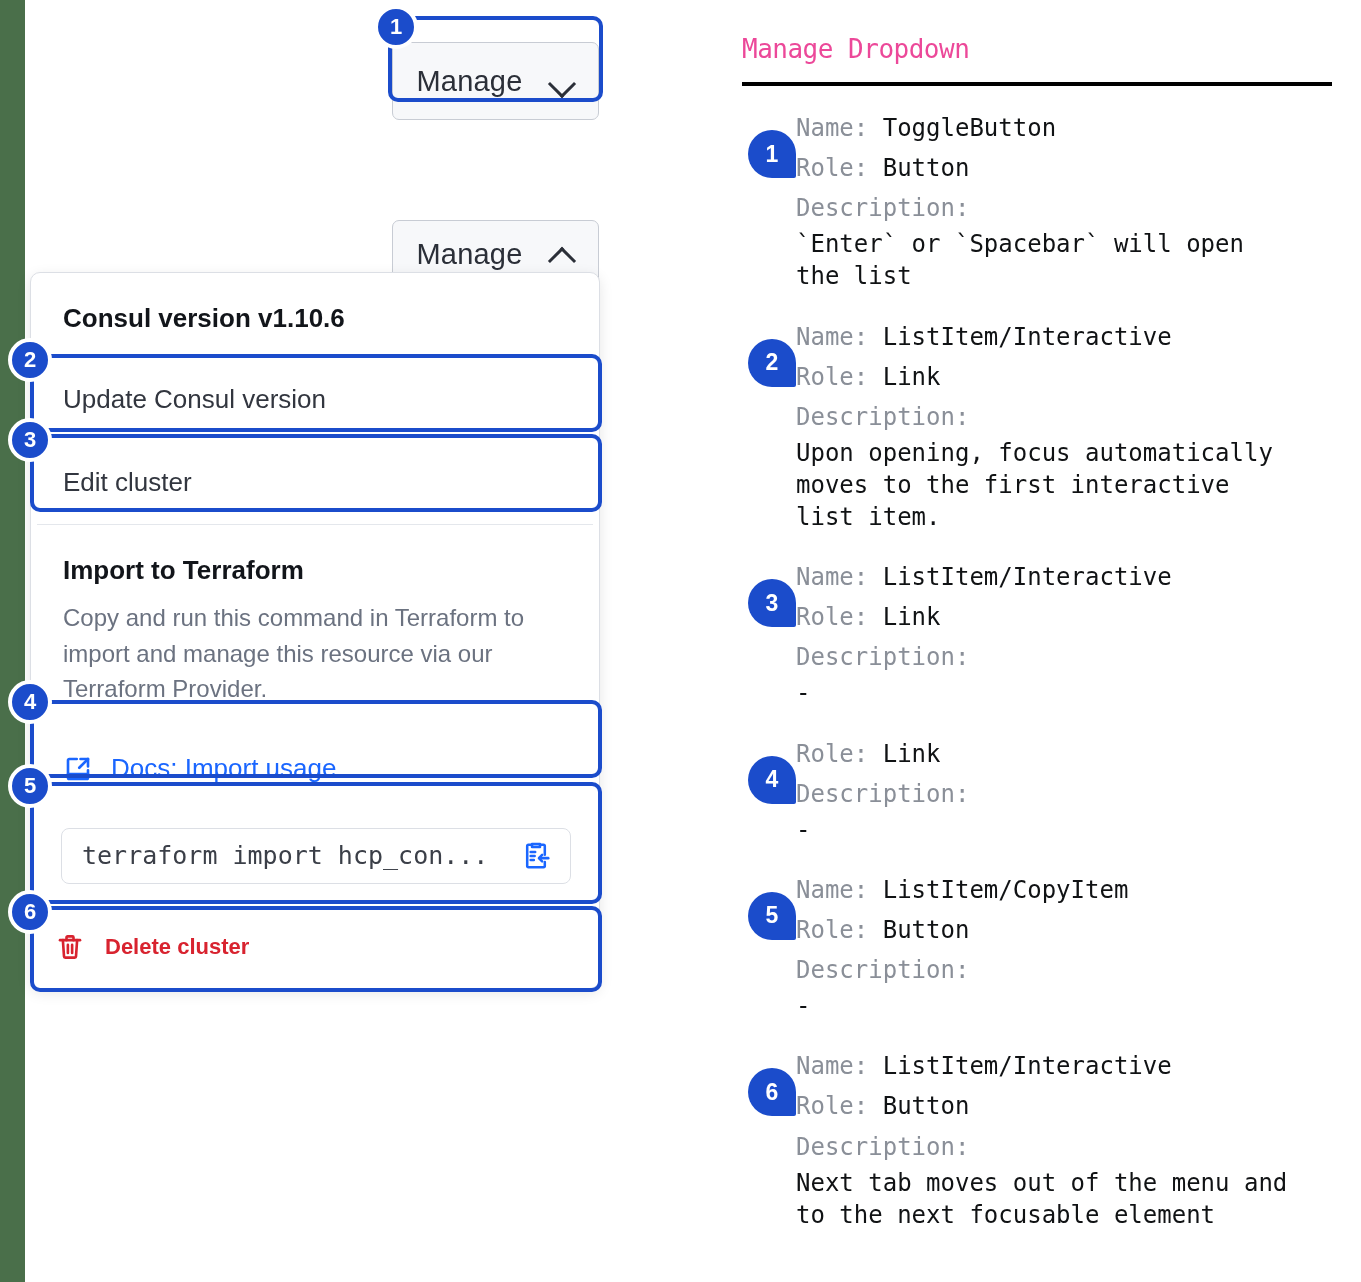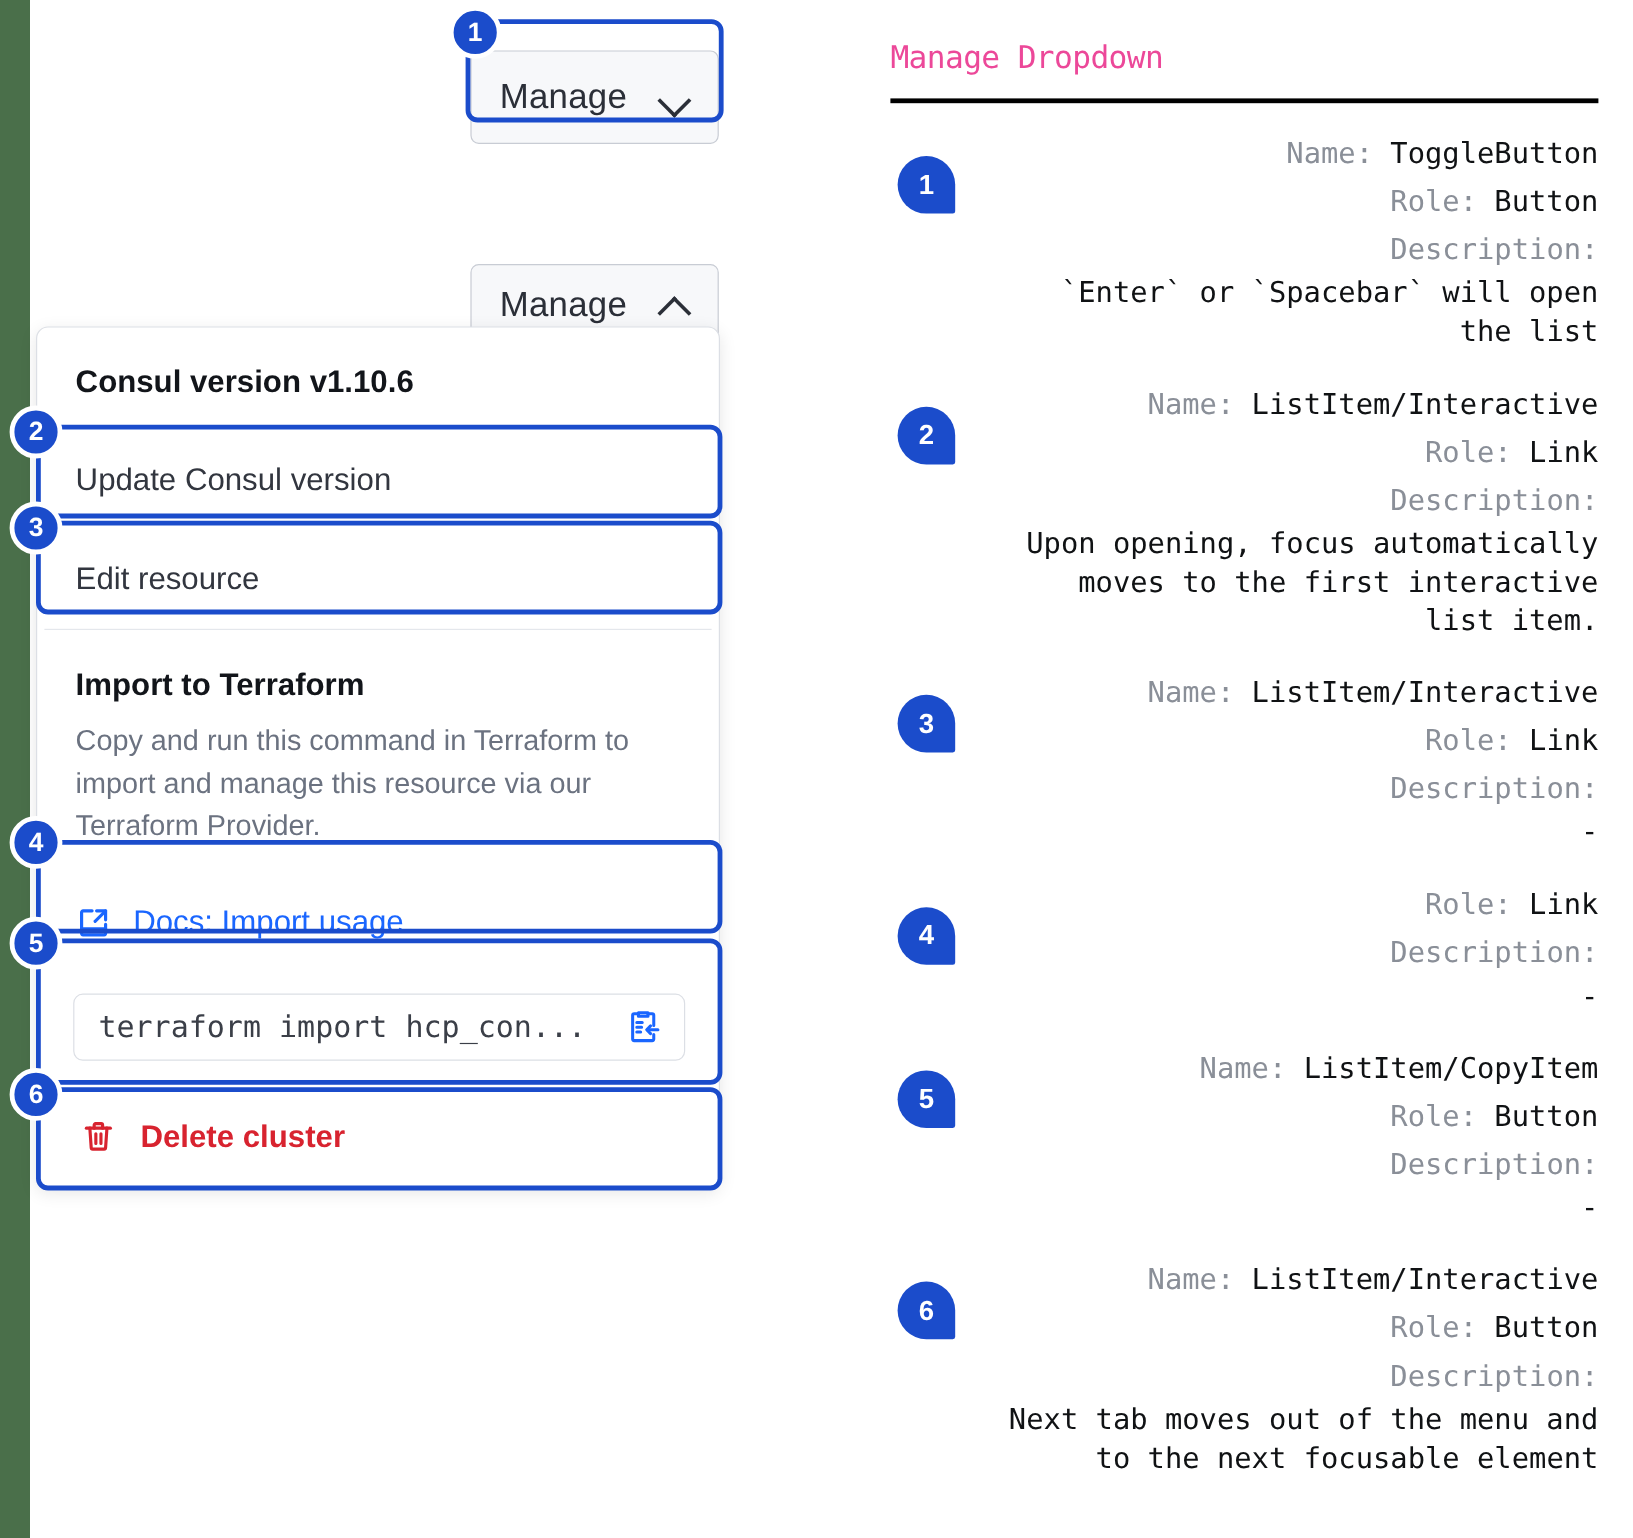--- a/index.html
+++ b/index.html
@@ -147,22 +147,22 @@
     background: #ffffff;
   }
   .copy-field .cmd {
     font-family: "DejaVu Sans Mono", monospace;
     font-size: 25px;
     color: #3b3f48;
     white-space: nowrap;
   }
 
   .dd-delete {
-    padding: 24px 30px 26px 36px;
-    font-size: 26px;
+    padding: 24px 30px 26px 24px;
+    font-size: 22px;
     color: #d8232f;
     font-weight: 700;
     display: flex;
     align-items: center;
     gap: 20px;
   }
 
   svg.ic { display: block; }
 
   
@@ -198,21 +198,20 @@
     display: flex;
     align-items: center;
     justify-content: center;
     border-radius: 24px 24px 2px 24px;
     margin-top: 22px;
     margin-left: 6px;
     font-family: "Liberation Sans", sans-serif;
   }
   .spec-body {
     flex: 1 1 auto;
-    text-align: right;
   }
   .spec-line {
     font-size: 24px;
     line-height: 1.67;
     color: #101214;
     white-space: pre-wrap;
   }
   .spec-key { color: #8a8f98; }
   .spec-val { color: #101214; }
   .spec-desc {
@@ -240,21 +239,21 @@
     <span class="lbl">Manage</span>
     <span class="chev up"></span>
   </div>
 
   <div class="dropdown">
 
     <div class="dd-head">Consul version v1.10.6</div>
 
     <div class="dd-item">Update Consul version</div>
 
-    <div class="dd-item">Edit resource</div>
+    <div class="dd-item">Edit cluster</div>
 
     <div class="dd-sep"></div>
 
     <div class="dd-section-title">Import to Terraform</div>
     <div class="dd-section-body">Copy and run this command in Terraform to import and manage this resource via our Terraform Provider.</div>
 
     <div class="dd-link">
       <span>
         <svg class="ic" width="30" height="30" viewBox="0 0 24 24" fill="none" stroke="#1a66ff" stroke-width="2.1" stroke-linecap="round" stroke-linejoin="round">
           <path d="M11 4H5a1 1 0 0 0-1 1v14a1 1 0 0 0 1 1h14a1 1 0 0 0 1-1v-6"></path>

